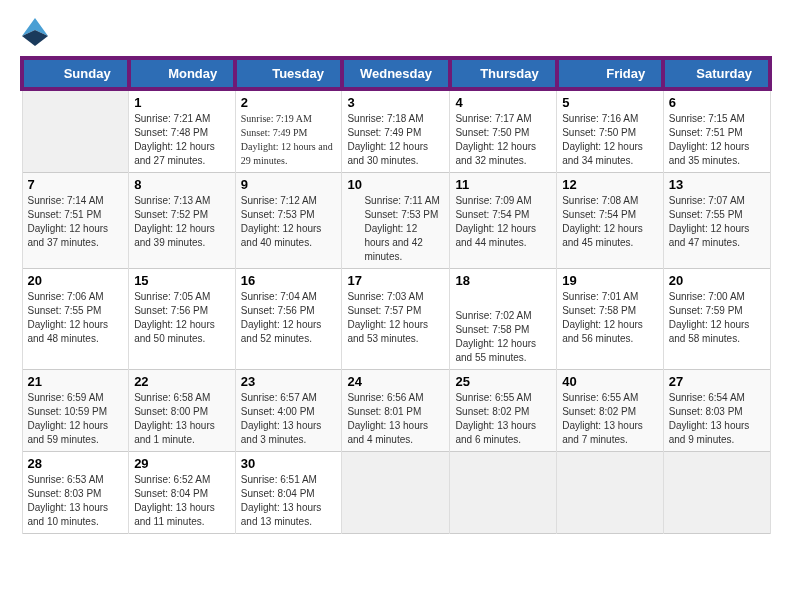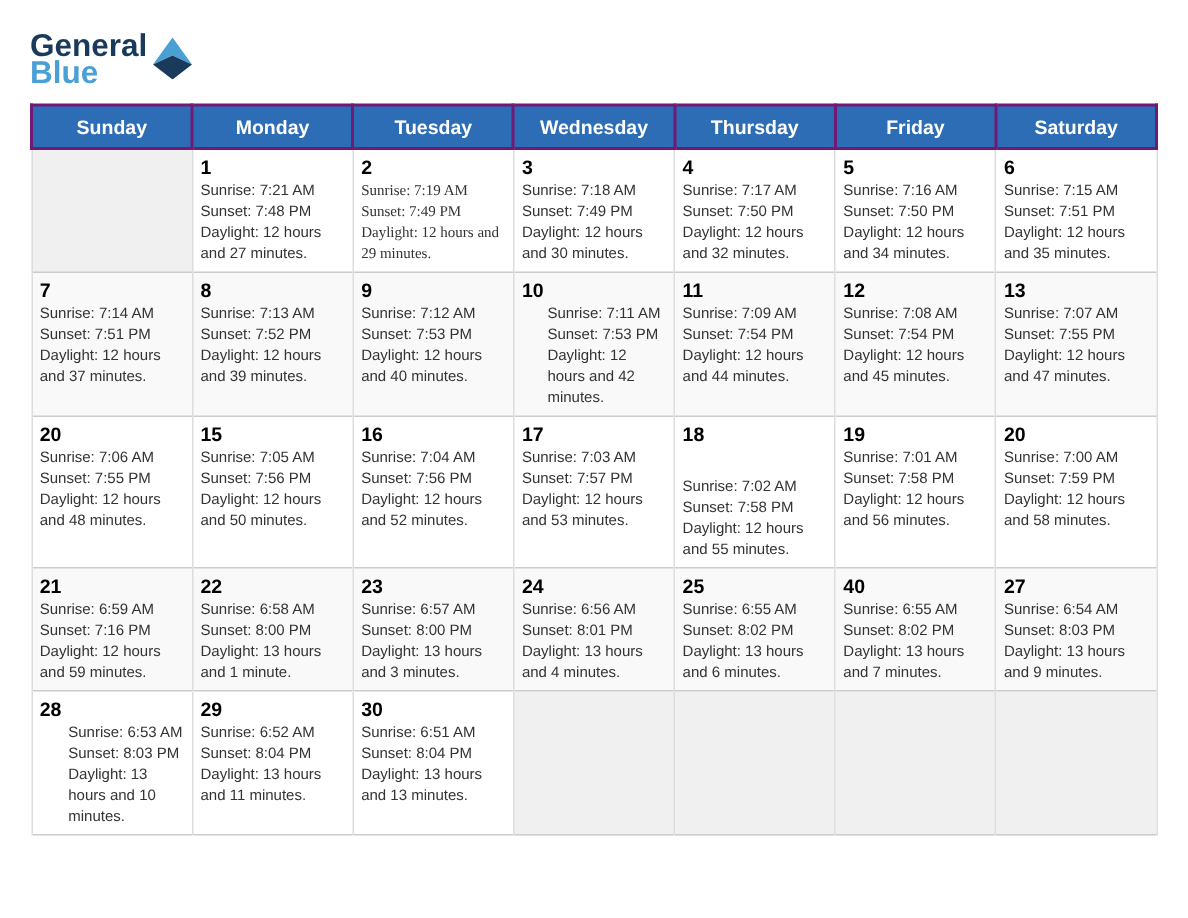--- a/index.html
+++ b/index.html
@@ -35,24 +35,24 @@
     }
     table {
       width: 100%;
       border-collapse: collapse;
       font-size: 11px;
     }
     thead tr th {
       background-color: #2d6db5;
       color: white;
       padding: 6px 16px;
-      text-align: center;
+      text-align: right;
       font-size: 13px;
       font-weight: bold;
-      border: 2px solid #701a75;
+      border: 4px solid #701a75;
     }
     tbody tr {
       border-bottom: 1px solid #ccc;
     }
     tbody tr td {
       vertical-align: top;
       padding: 4px 5px;
       border-right: 1px solid #ddd;
       border-left: 1px solid #ddd;
       width: calc(100% / 7);
@@ -78,24 +78,20 @@
     .empty-cell {
       background-color: #f0f0f0 !important;
     }
   </style>
 </head>
 <body>
 
 <div class="header-area">
   <div class="logo">
     <div style="display:flex; align-items:center; gap:2px;">
-      <div style="display:flex; flex-direction:column; line-height:1;">
-        <span style="font-size:21px; font-weight:bold; color:#1a3a5c;">General</span>
-        <span style="font-size:21px; font-weight:bold; color:#4a9fd4; margin-top:-3px;">Blue</span>
-      </div>
       <svg width="26" height="30" viewBox="0 0 26 30" style="margin-left:2px; margin-top:-4px;">
         <polygon points="13,2 26,20 13,14 0,20" fill="#4a9fd4"></polygon>
         <polygon points="13,14 26,20 13,30 0,20" fill="#1a3a5c"></polygon>
       </svg>
     </div>
   </div>
   <div class="title-area">
     <div class="month-title"></div>
     <div class="location-title"></div>
   </div>
@@ -238,33 +234,33 @@
           <span class="day-number">20</span>
           <div class="day-info" style="white-space: pre-line;">Sunrise: 7:00 AM
 Sunset: 7:59 PM
 Daylight: 12 hours and 58 minutes.</div>
         </td>
       </tr>
       <tr>
         <td>
           <span class="day-number">21</span>
           <div class="day-info" style="white-space: pre-line;">Sunrise: 6:59 AM
-Sunset: 7:16 PM
+Sunset: 10:59 PM
 Daylight: 12 hours and 59 minutes.</div>
         </td>
         <td>
           <span class="day-number">22</span>
           <div class="day-info" style="white-space: pre-line;">Sunrise: 6:58 AM
 Sunset: 8:00 PM
 Daylight: 13 hours and 1 minute.</div>
         </td>
         <td>
           <span class="day-number">23</span>
           <div class="day-info" style="white-space: pre-line;">Sunrise: 6:57 AM
-Sunset: 8:00 PM
+Sunset: 4:00 PM
 Daylight: 13 hours and 3 minutes.</div>
         </td>
         <td>
           <span class="day-number">24</span>
           <div class="day-info" style="white-space: pre-line;">Sunrise: 6:56 AM
 Sunset: 8:01 PM
 Daylight: 13 hours and 4 minutes.</div>
         </td>
         <td>
           <span class="day-number">25</span>
@@ -281,21 +277,21 @@
         <td>
           <span class="day-number">27</span>
           <div class="day-info" style="white-space: pre-line;">Sunrise: 6:54 AM
 Sunset: 8:03 PM
 Daylight: 13 hours and 9 minutes.</div>
         </td>
       </tr>
       <tr>
         <td>
           <span class="day-number">28</span>
-          <div class="day-info" style="white-space: pre-line; margin-left: 19px;">Sunrise: 6:53 AM
+          <div class="day-info" style="white-space: pre-line;">Sunrise: 6:53 AM
 Sunset: 8:03 PM
 Daylight: 13 hours and 10 minutes.</div>
         </td>
         <td>
           <span class="day-number">29</span>
           <div class="day-info" style="white-space: pre-line;">Sunrise: 6:52 AM
 Sunset: 8:04 PM
 Daylight: 13 hours and 11 minutes.</div>
         </td>
         <td>

